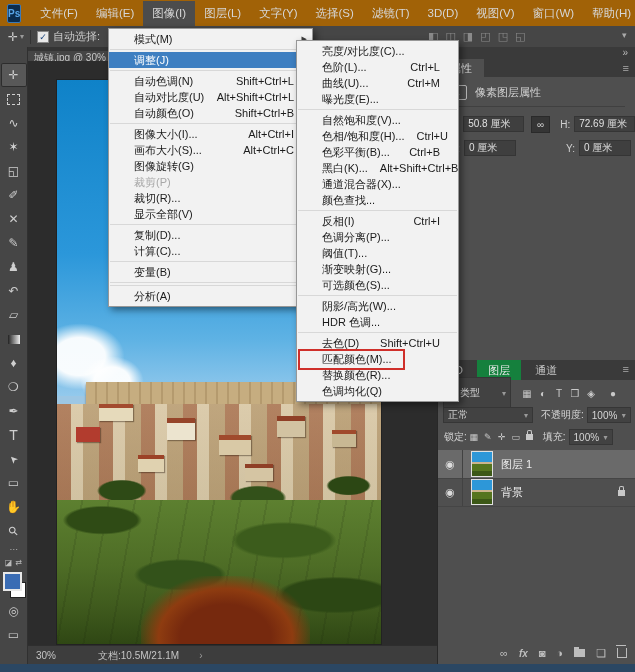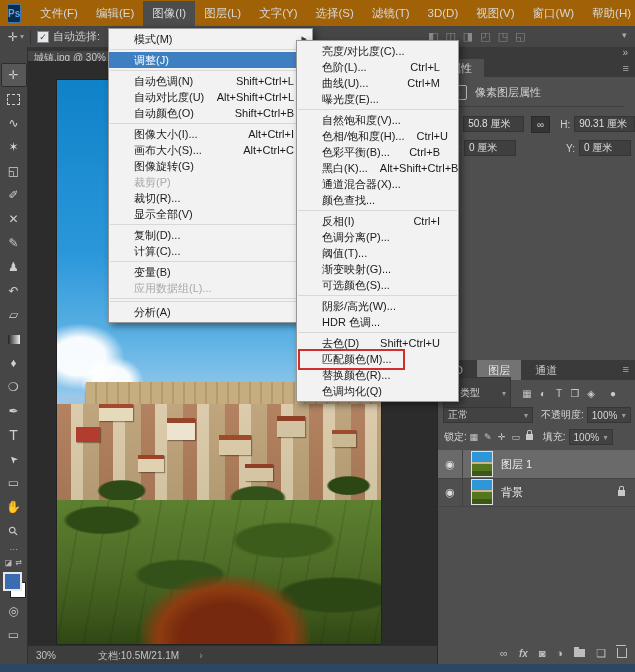--- a/index.html
+++ b/index.html
@@ -80,21 +80,21 @@
   .pmenu{position:absolute;right:6px;top:3px;color:#aaa;font-size:11px}
   .pbody{position:absolute;left:0;top:30px;width:100%;height:283px;background:#4f4f4f}
   .phead{display:flex;align-items:center;gap:8px;margin:8px 10px 6px 10px;padding-bottom:6px;border-bottom:1px solid #404040}
   .phicon{width:17px;height:13px;border:1px solid #b9b9b9;border-radius:2px;display:flex;align-items:center;justify-content:center;font-size:7px;color:#b9b9b9}
   .dimrow{position:absolute;left:0;width:100%;height:18px;display:flex;align-items:center;font-size:10px;color:#cfcfcf}
   .dimrow .lab{width:14px;text-align:right;margin-right:4px}
   .dimfield{background:#3f3f3f;border:1px solid #353535;height:14px;line-height:14px;padding:0 4px;color:#e0e0e0;font-size:10px}
   .linkbox{width:18px;height:15px;background:#353535;border:1px solid #2a2a2a;color:#ccc;display:flex;align-items:center;justify-content:center;font-size:10px;margin:0 7px}
   .ltabs{position:absolute;left:0;top:313px;width:100%;height:20px;background:#3a3a3a}
   .ltab{display:inline-block;height:20px;line-height:20px;padding:0 11px;color:#c5c5c5;font-size:11px}
-  .ltab.active{background:#737373;color:#e8e8e8}
+  .ltab.active{background:#15803d;color:#e8e8e8}
   .lbody{position:absolute;left:0;top:333px;width:100%;height:284px;background:#4f4f4f}
   .frow{position:absolute;left:0;top:4px;width:100%;height:18px;display:flex;align-items:center}
   .typebox{display:flex;align-items:center;gap:4px;background:#424242;border:1px solid #363636;height:14px;margin-left:5px;padding:8px 4px;font-size:10px;width:58px}
   .searchi{width:6px;height:6px;border:1px solid #ccc;border-radius:50%;position:relative;display:inline-block}
   .searchi::after{content:"";position:absolute;left:5px;top:5px;width:4px;height:1px;background:#ccc;transform:rotate(45deg)}
   .ficon{width:16px;text-align:center;color:#c9c9c9;font-size:10px}
   .brow{position:absolute;left:0;top:26px;width:100%;height:18px;display:flex;align-items:center;font-size:10px}
   .selbox{display:flex;align-items:center;justify-content:space-between;background:#424242;border:1px solid #363636;height:14px;margin-left:5px;padding:0 4px;font-size:10px}
   .lockrow{position:absolute;left:0;top:48px;width:100%;height:18px;display:flex;align-items:center;font-size:10px}
   .lki{width:14px;text-align:center;color:#c9c9c9;font-size:9px}
@@ -292,21 +292,21 @@
   <div class="pbody">
     <div class="phead">
       <span class="phicon">▲</span>
       <span>像素图层属性</span>
     </div>
     <div class="dimrow" style="top:38px">
       <span class="lab" style="margin-left:8px">W:</span>
       <span class="dimfield" style="width:54px">50.8 厘米</span>
       <span class="linkbox">∞</span>
       <span class="lab">H:</span>
-      <span class="dimfield" style="width:54px">90.31 厘米</span>
+      <span class="dimfield" style="width:54px">72.69 厘米</span>
     </div>
     <div class="dimrow" style="top:62px">
       <span class="lab" style="margin-left:8px">X:</span>
       <span class="dimfield" style="width:42px">0 厘米</span>
       <span class="lab" style="margin-left:45px">Y:</span>
       <span class="dimfield" style="width:42px">0 厘米</span>
     </div>
   </div>
 
   <div class="ltabs">
@@ -430,23 +430,20 @@
     </div>
   <div class="mi">
       <span>计算(C)...</span>
     </div>
   <div class="msep"></div>
   <div class="mi">
       <span>变量(B)</span>
       <span class="ms"></span>
       <span class="ma">▶</span>
     </div>
-  <div class="mi dis">
-      <span>应用数据组(L)...</span>
-    </div>
   <div class="msep"></div>
   <div class="msep"></div>
   <div class="mi">
       <span>分析(A)</span>
       <span class="ms"></span>
       <span class="ma">▶</span>
     </div>
 </div>
 
 <div class="dropmenu" id="submenu">

